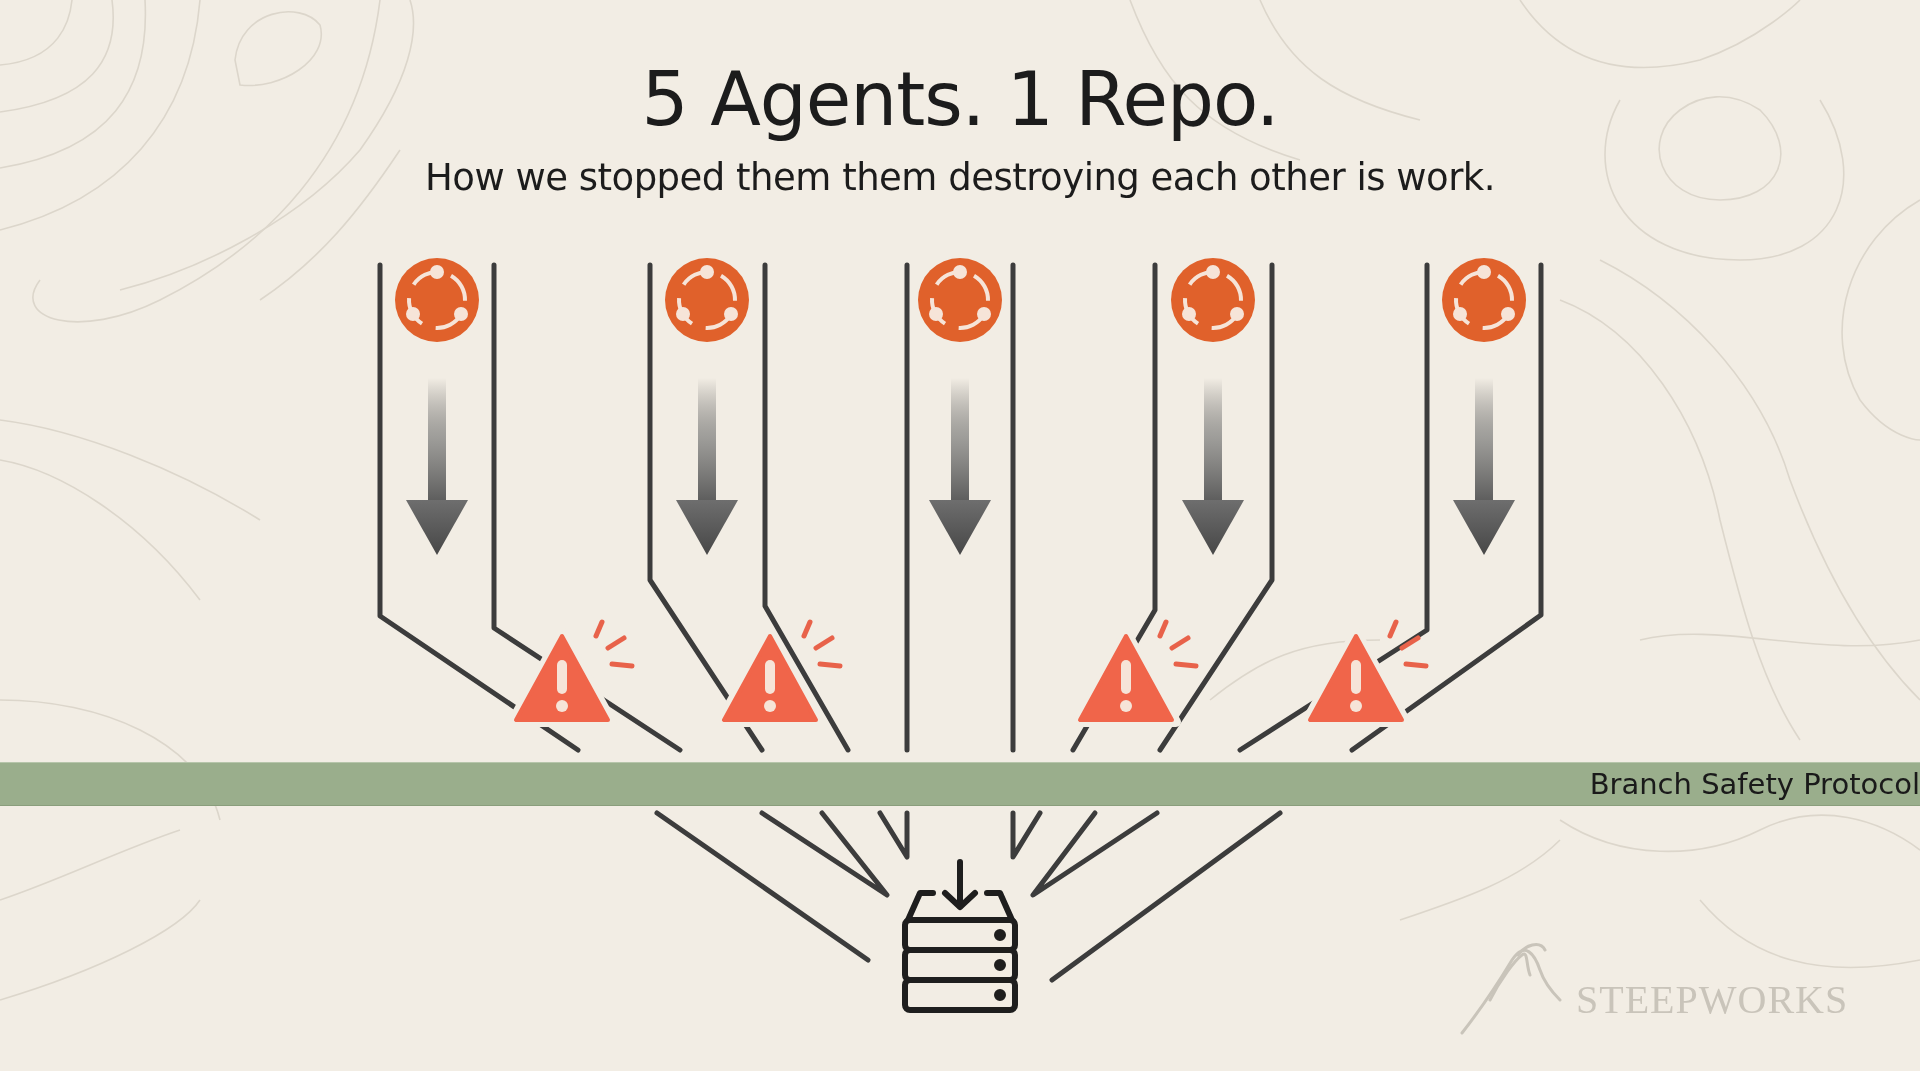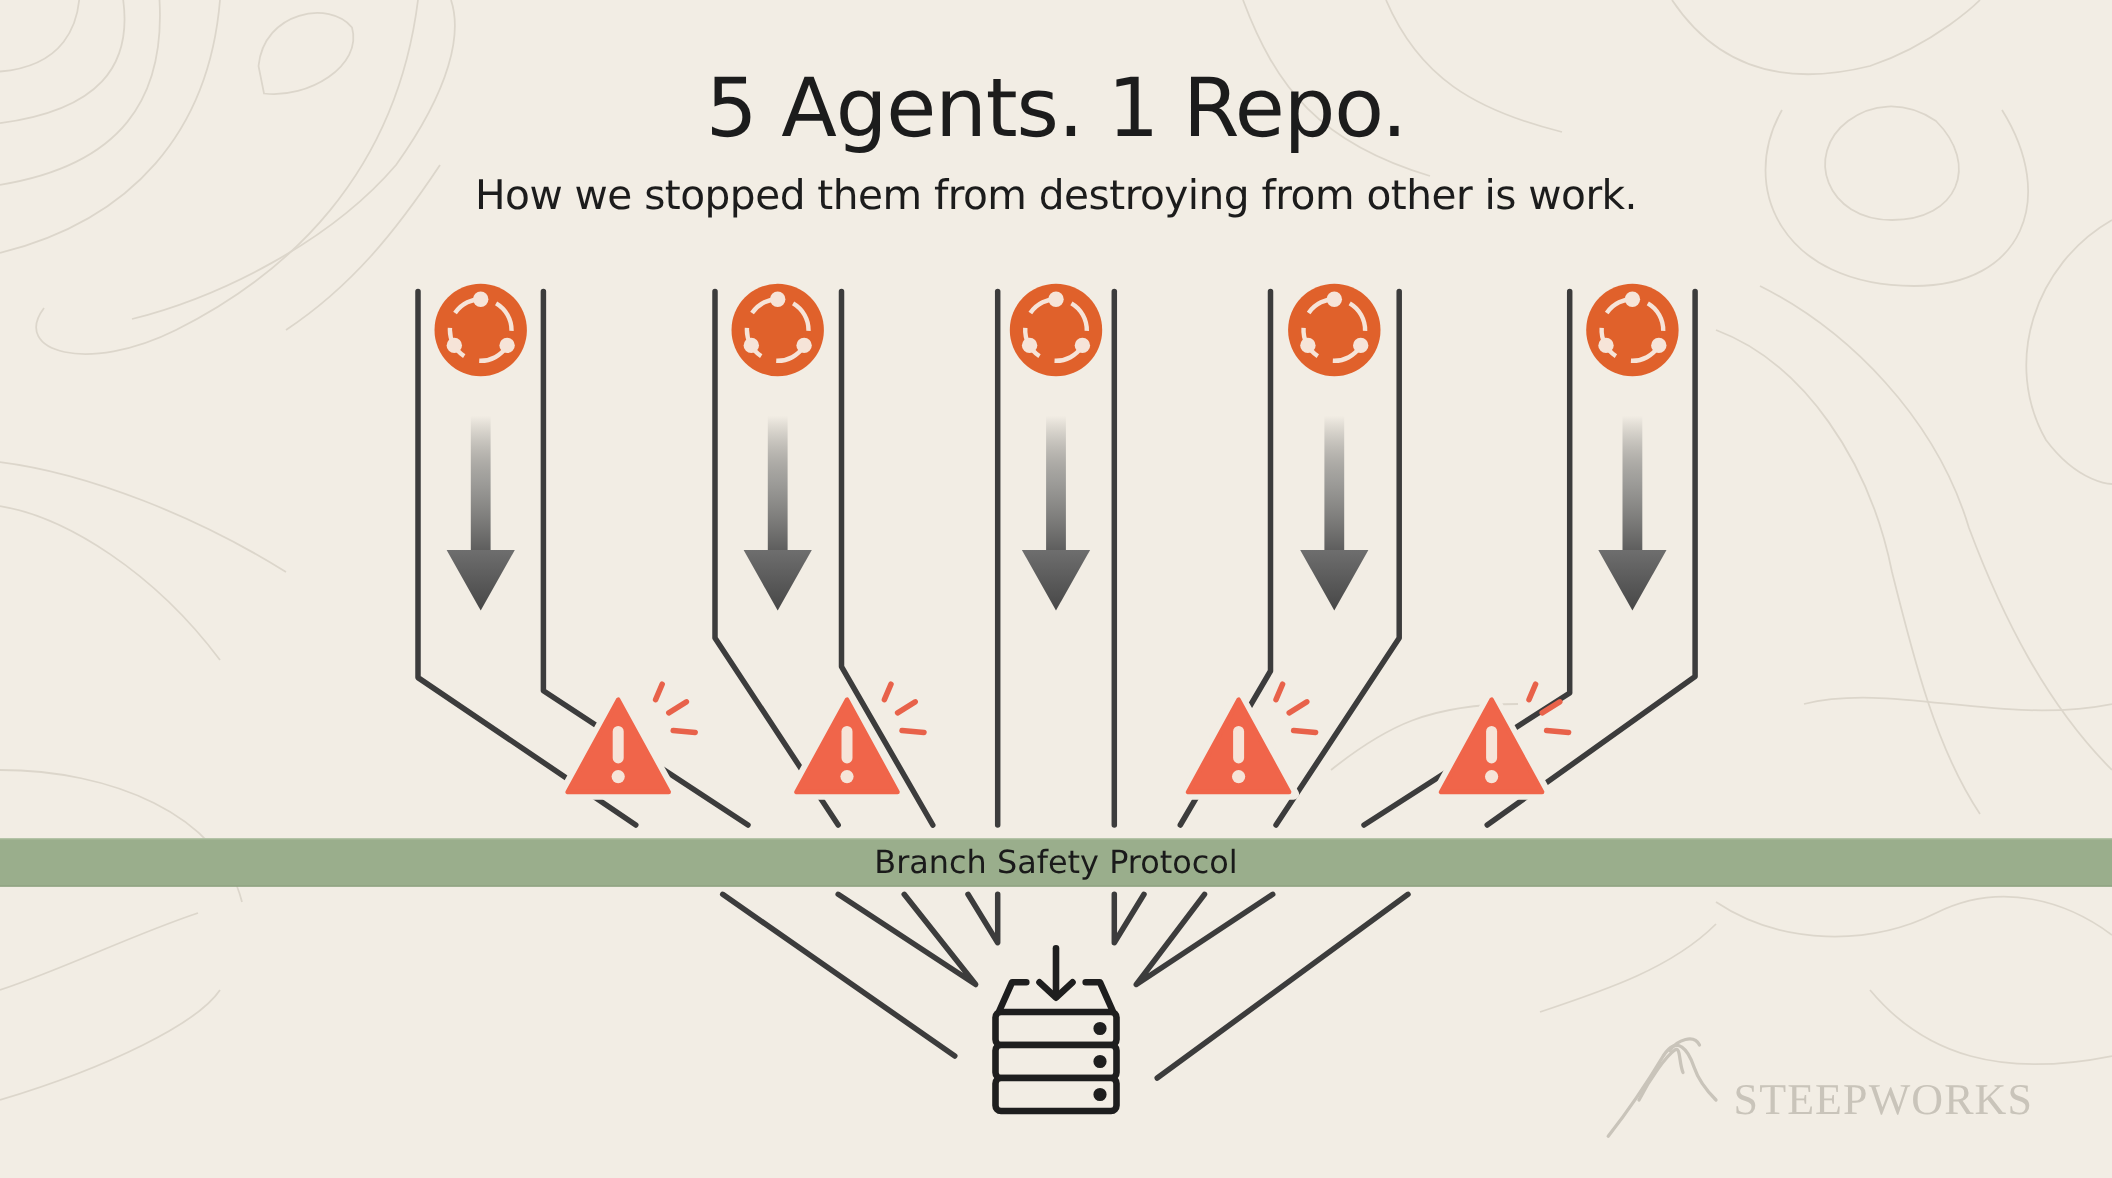--- a/index.html
+++ b/index.html
@@ -20,21 +20,21 @@
       text-align: center; font-size: 37px; color: #1c1c1c;
       font-family: "DejaVu Sans", sans-serif; letter-spacing: -0.5px;
     }
     .band {
       position: absolute; left: 0; top: 762px; width: 1920px; height: 42px;
       background: #9aae8c;
       border-top: 1px solid #b6c5aa; border-bottom: 1px solid #8a9e7c;
     }
     .band-label {
       position: absolute; left: 0; width: 1920px; top: 763px; height: 42px;
-      line-height: 42px; text-align: center; font-size: 29px; color: #1a1a1a;
+      line-height: 42px; text-align: right; font-size: 29px; color: #1a1a1a;
       font-family: "DejaVu Sans", sans-serif;
     }
     .logo-text {
       position: absolute; left: 1576px; top: 976px;
       font-family: "Liberation Serif", serif; font-size: 40px; color: #c9c4ba;
       letter-spacing: 1px;
       text-align: right;
     }
   </style>
 </head>
@@ -232,19 +232,19 @@
     </g>
 
     <g fill="none" stroke="#c9c4ba" stroke-width="3" stroke-linecap="round">
       <path d="M1462,1033 C1480,1010 1500,980 1512,960 C1525,940 1535,955 1540,970 C1544,982 1552,992 1560,1000"></path>
       <path d="M1490,1000 C1500,980 1515,960 1522,955 C1528,950 1526,965 1530,975"></path>
       <path d="M1518,955 C1525,945 1540,940 1545,950"></path>
     </g>
   </svg>
 
   <div class="title">5 Agents. 1 Repo.</div>
-  <div class="subtitle">How we stopped them from destroying from other is work.</div>
+  <div class="subtitle">How we stopped them them destroying each other is work.</div>
 
   <div class="band"></div>
   <div class="band-label">Branch Safety Protocol</div>
 
   <div class="logo-text">STEEPWORKS</div>
 </div>
 
 </body></html>

